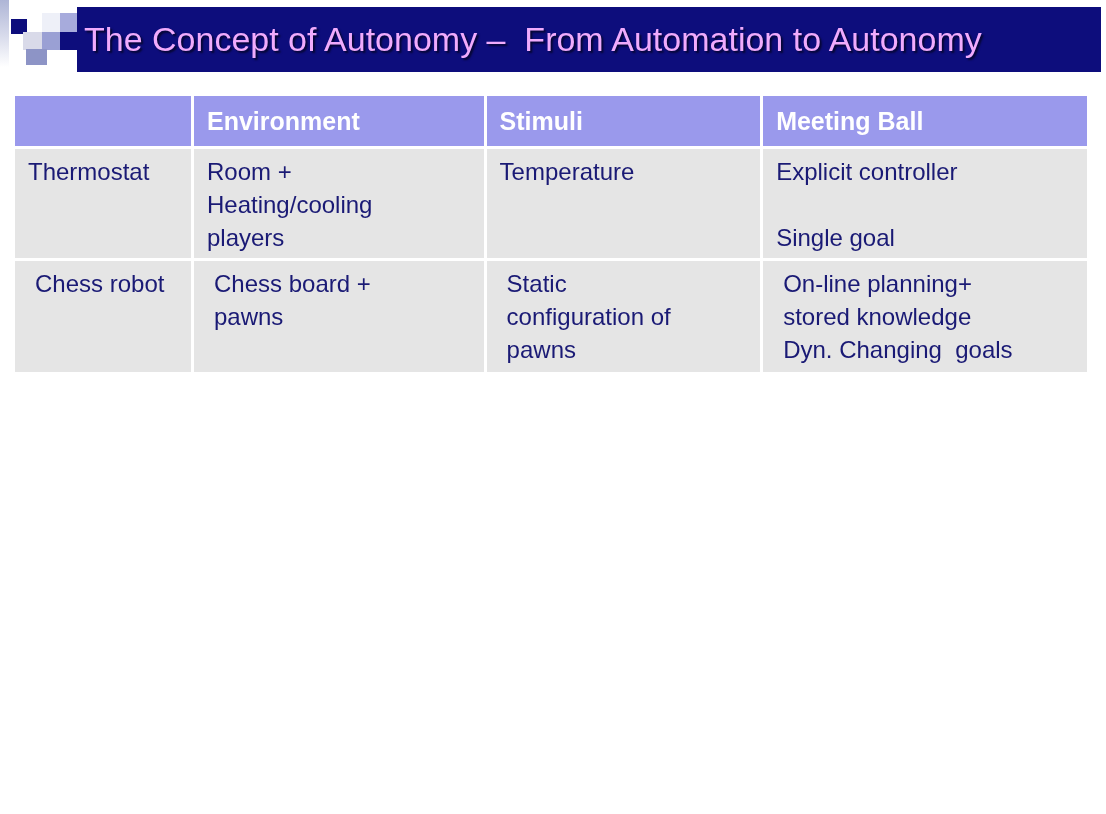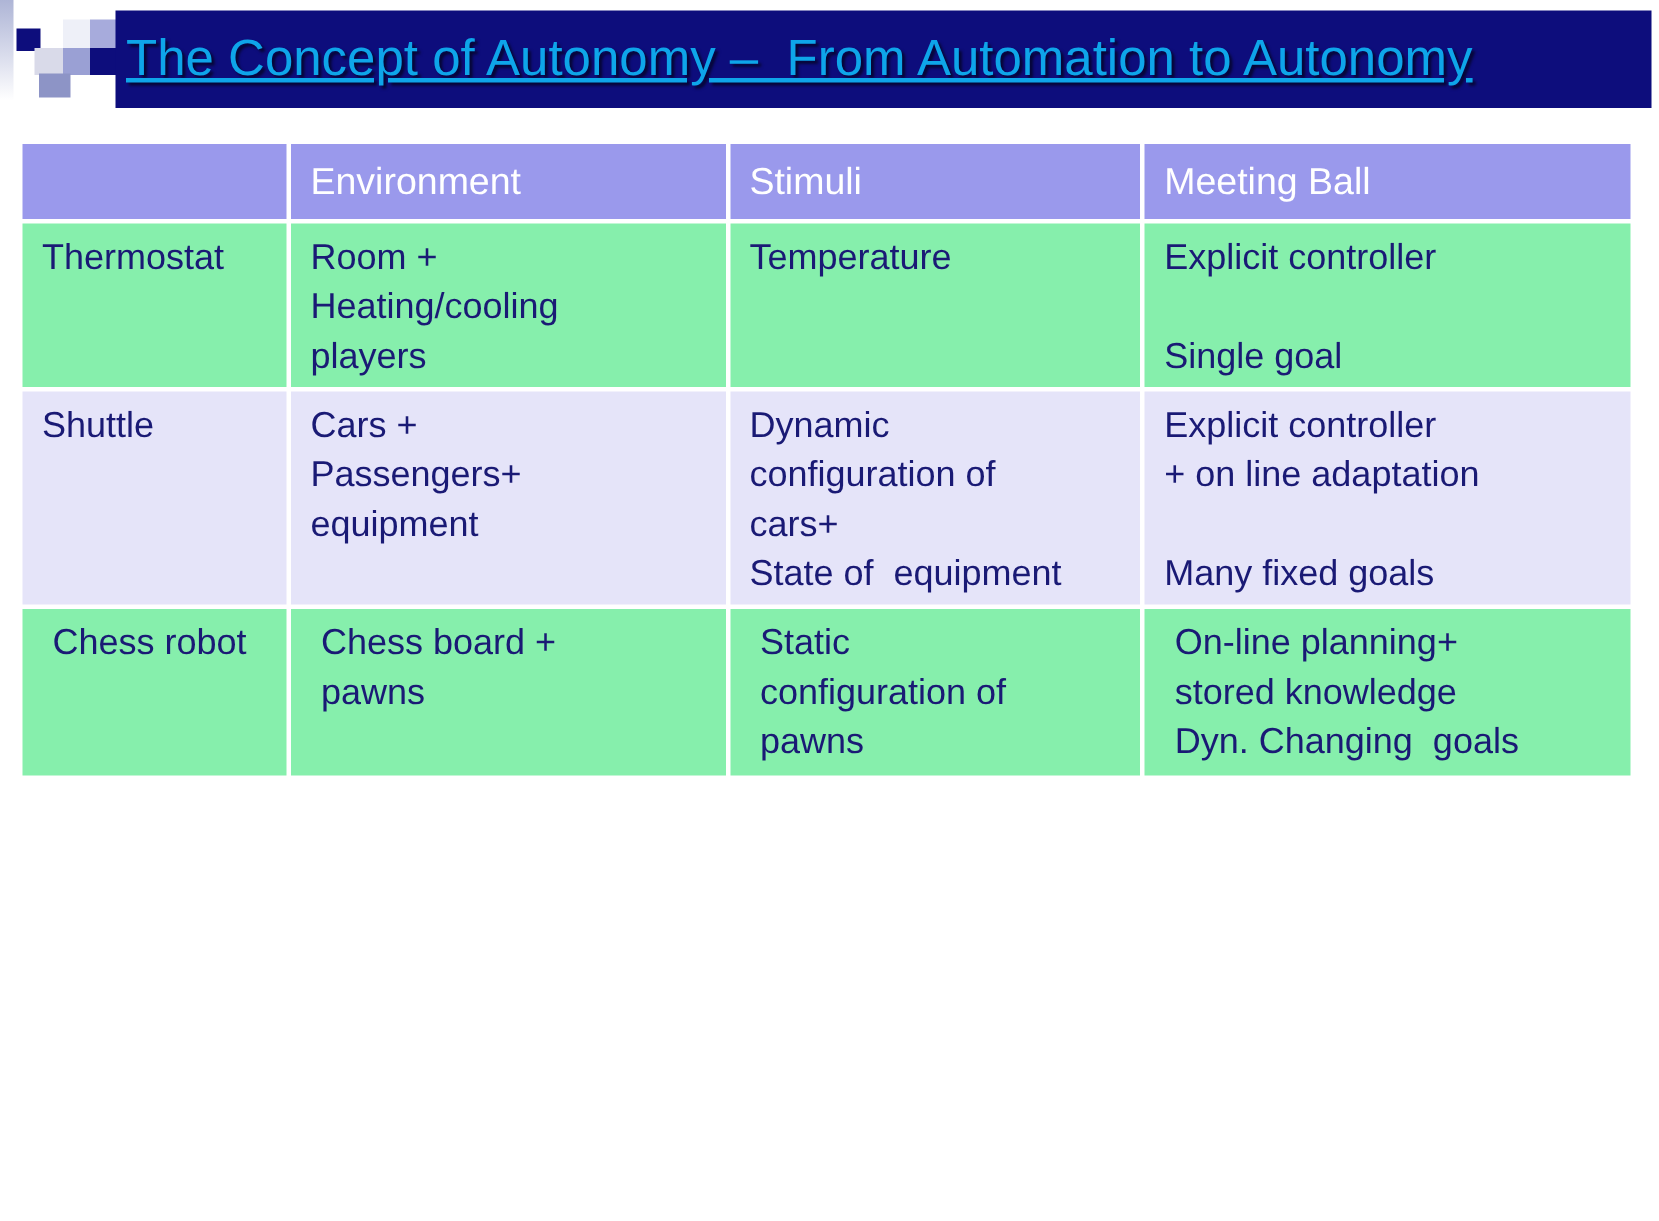--- a/index.html
+++ b/index.html
@@ -23,26 +23,25 @@
   .sq5{left:42px;top:32px;width:18px;height:18px;background:#9aa0d4;}
   .sq6{left:60px;top:32px;width:18px;height:18px;background:#0d0d7c;}
   .sq7{left:26px;top:49px;width:21px;height:16px;background:#8d94c6;}
   
   .title-bar{
     position:absolute;left:77px;top:7px;width:1024px;height:65px;
     background:#0d0d7c;
     display:flex;align-items:center;
   }
   .title-text{
-    color:#0ea5e9;
+    color:#f0abfc;
     font-size:34px;
     padding-left:7px;
     white-space:pre;
     text-shadow:2px 2px 2px rgba(0,0,0,0.6);
-    text-decoration:underline;
   }
   
   table.autonomy{
     position:absolute;left:12px;top:93px;
     width:1078px;
     table-layout:fixed;
     border-collapse:separate;
     border-spacing:3px;
   }
   col.c0{width:175px;}
@@ -53,31 +52,31 @@
     box-sizing:border-box;
     vertical-align:top;
     text-align:left;
     white-space:pre-wrap;
     overflow:hidden;
   }
   th{
     background:#9a99ec;
     color:#ffffff;
     font-size:25px;
-    font-weight:normal;
+    font-weight:bold;
     padding:11px 12px 6px 13px;
     height:50px;
   }
   td{
     color:#1a1a75;
     font-size:24px;
     line-height:33px;
     padding:6px 12px 4px 13px;
   }
-  tr.odd  td{background:#86efac;}
+  tr.odd  td{background:#e5e5e5;}
   tr.even td{background:#e5e4f9;}
   tr.r1 td{height:105px;}
   tr.r2 td{height:142px;}
   tr.r3 td{height:111px;padding-left:20px;}
   tr.r4 td{height:144px;}
   tr.r5 td{height:141px;}
 </style>
 </head>
 <body>
 
@@ -117,34 +116,20 @@
       <tr class="r1 odd">
         <td>Thermostat</td>
         <td>Room +
 Heating/cooling
 players</td>
         <td>Temperature</td>
         <td>Explicit controller
 
 Single goal</td>
       </tr>
-      <tr class="r2 even">
-        <td>Shuttle</td>
-        <td>Cars +
-Passengers+
-equipment</td>
-        <td>Dynamic
-configuration of
-cars+
-State of  equipment</td>
-        <td>Explicit controller
-+ on line adaptation
-
-Many fixed goals</td>
-      </tr>
       <tr class="r3 odd">
         <td>Chess robot</td>
         <td>Chess board +
 pawns</td>
         <td>Static
 configuration of
 pawns</td>
         <td>On-line planning+
 stored knowledge
 Dyn. Changing  goals</td>

